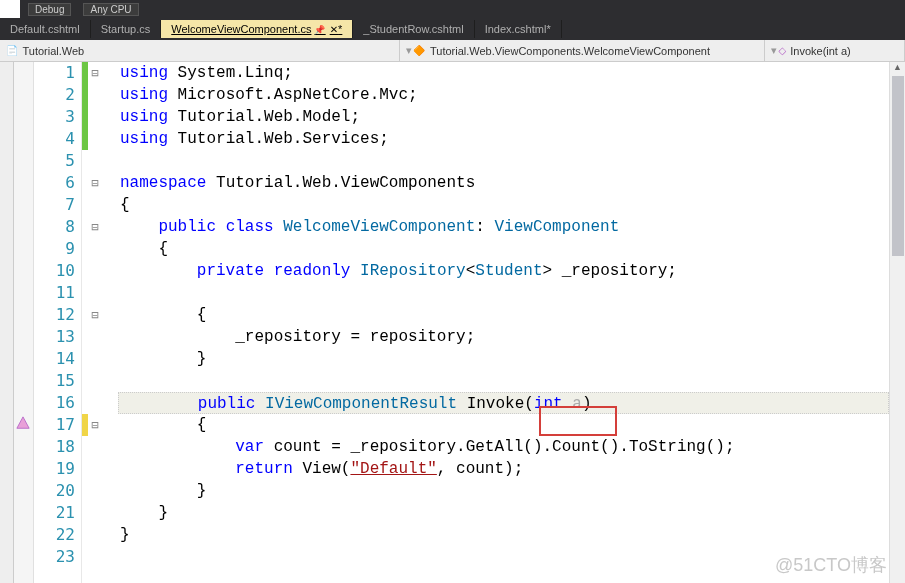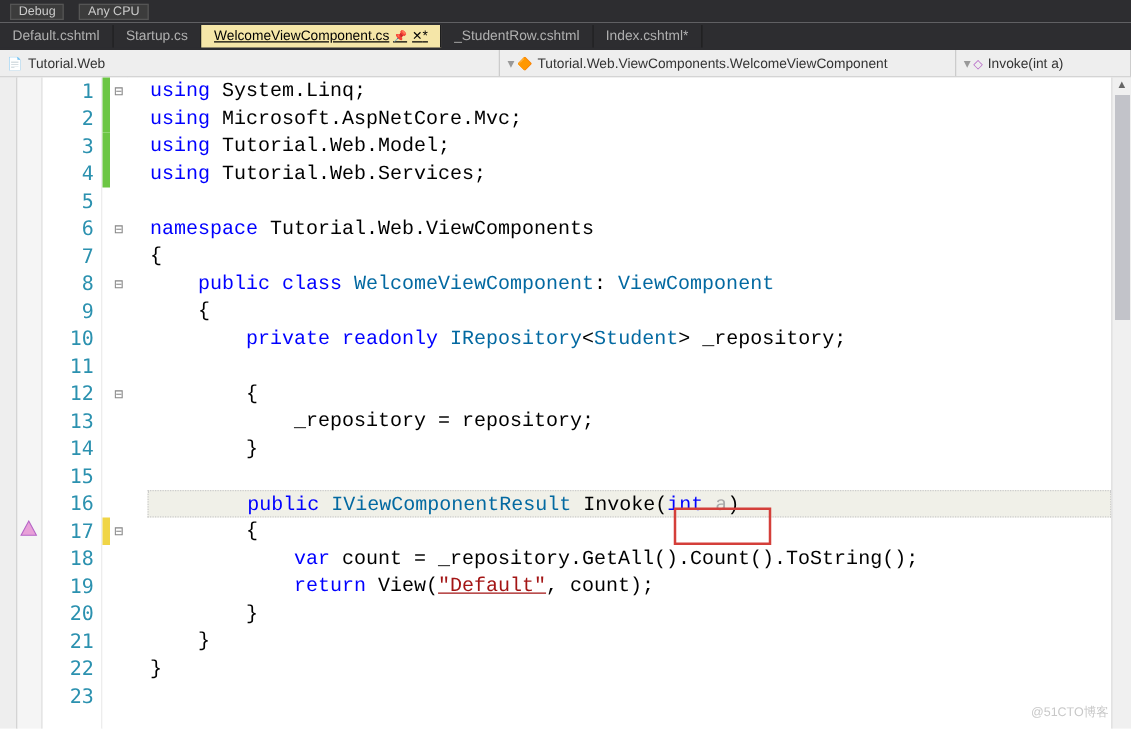--- a/index.html
+++ b/index.html
@@ -1,17 +1,17 @@
 <!DOCTYPE html>
 <html><head>
 <meta charset="utf-8">
 <style>
 * { margin: 0; padding: 0; box-sizing: border-box; }
 body { font-family: "Segoe UI", Tahoma, sans-serif; font-size: 12px; background: #fff; width: 905px; height: 583px; overflow: hidden; position: relative; }
-.toolbar-top { height: 18px; background: #2d2d30; display: flex; align-items: center; padding: 0 8px; color: #ccc; font-size: 11px; gap: 12px; }
+.toolbar-top { height: 18px; background: #2d2d30; display: flex; align-items: center; padding: 0 8px; color: #ccc; font-size: 11px; gap: 12px; margin-left: 20px; }
 .toolbar-top .dropdown { background: #3c3c3c; border: 1px solid #555; padding: 0 6px; color: #ccc; font-size: 10px; }
 .tabs { height: 22px; background: #2d2d30; display: flex; align-items: center; }
 .tab { padding: 3px 10px; color: #b0b0b0; font-size: 11px; cursor: pointer; background: #2d2d30; border-right: 1px solid #1e1e1e; position: relative; }
 .tab.active { background: #f5e6a8; color: #000; text-decoration: underline; }
 .tab.modified::after { content: "*"; }
 .tab .pin { font-size: 9px; margin-left: 3px; }
 .tab .close { margin-left: 4px; font-size: 10px; }
 .nav-row { height: 22px; background: #eee; border-bottom: 1px solid #ccc; display: flex; align-items: center; font-size: 11px; }
 .nav-cell { border-right: 1px solid #ccc; padding: 0 6px; display: flex; align-items: center; height: 100%; color: #333; }
 .nav-cell.wide { flex: 1; }
@@ -32,21 +32,21 @@
 .code-line { height: 22px; white-space: pre; padding-left: 2px; margin-left: 16px; }
 .code-line.current { background: #f0f0e8; border: 1px dotted #ccc; }
 .kw { color: #0000ff; }
 .type { color: #0369a1; }
 .str { color: #a31515; text-decoration: underline; text-decoration-color: #a31515; }
 .param-faded { color: #aaa; }
 .red-box { position: absolute; border: 2px solid #d43f3a; pointer-events: none; }
 .scrollbar-v { width: 16px; background: #f0f0f0; border-left: 1px solid #ddd; position: relative; }
 .scrollbar-v .thumb { position: absolute; top: 14px; left: 2px; width: 12px; height: 180px; background: #c2c3c9; }
 .scrollbar-v .arrow { height: 14px; text-align: center; color: #666; font-size: 9px; cursor: pointer; }
-.watermark { position: absolute; right: 18px; bottom: 6px; color: #c8c8c8; font-size: 10px; }
+.watermark { position: absolute; right: 18px; bottom: 6px; color: #c8c8c8; font-size: 18px; }
 </style>
 </head>
 <body>
 
 <div class="toolbar-top">
   <span class="dropdown">Debug</span>
   <span class="dropdown">Any CPU</span>
 </div>
 
 <div class="tabs">

